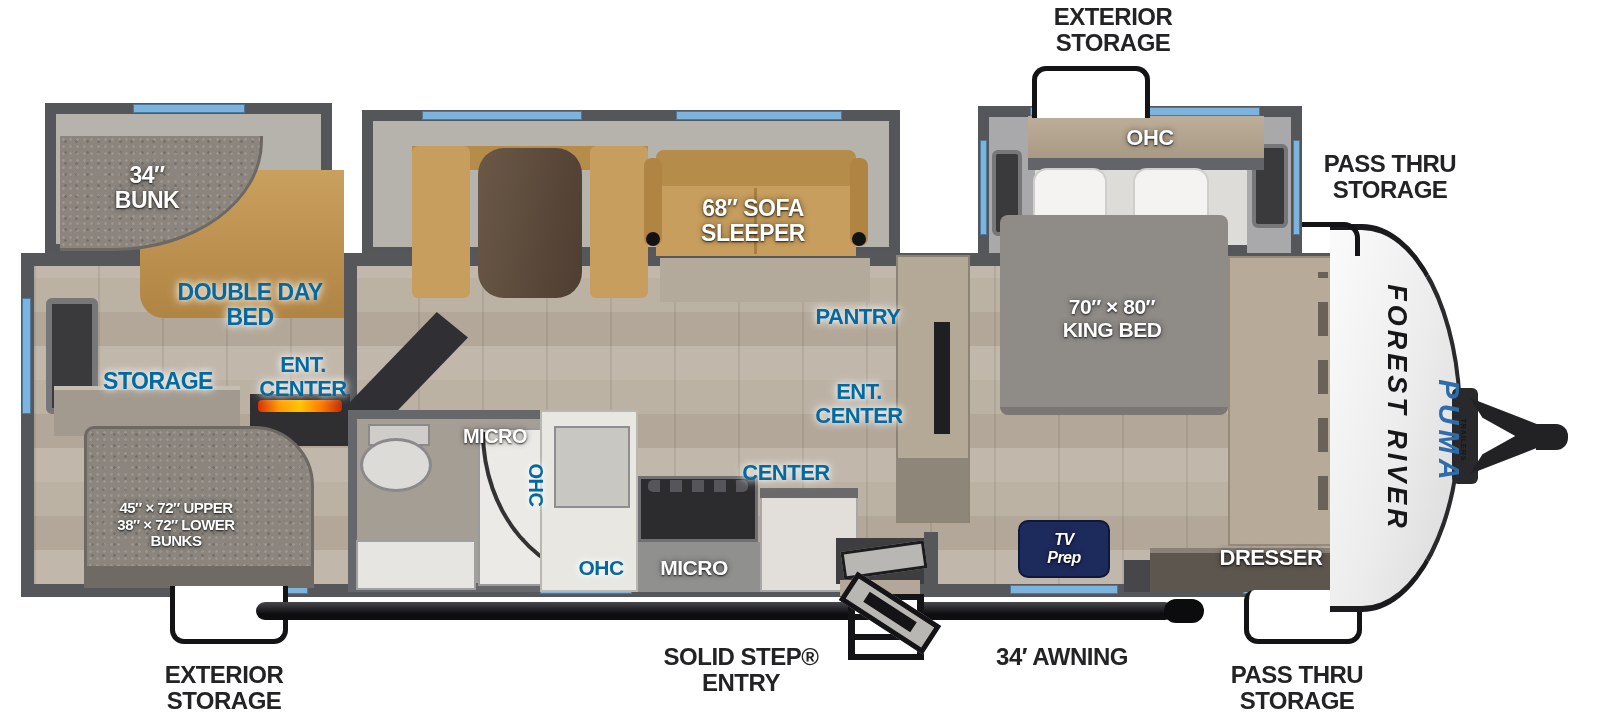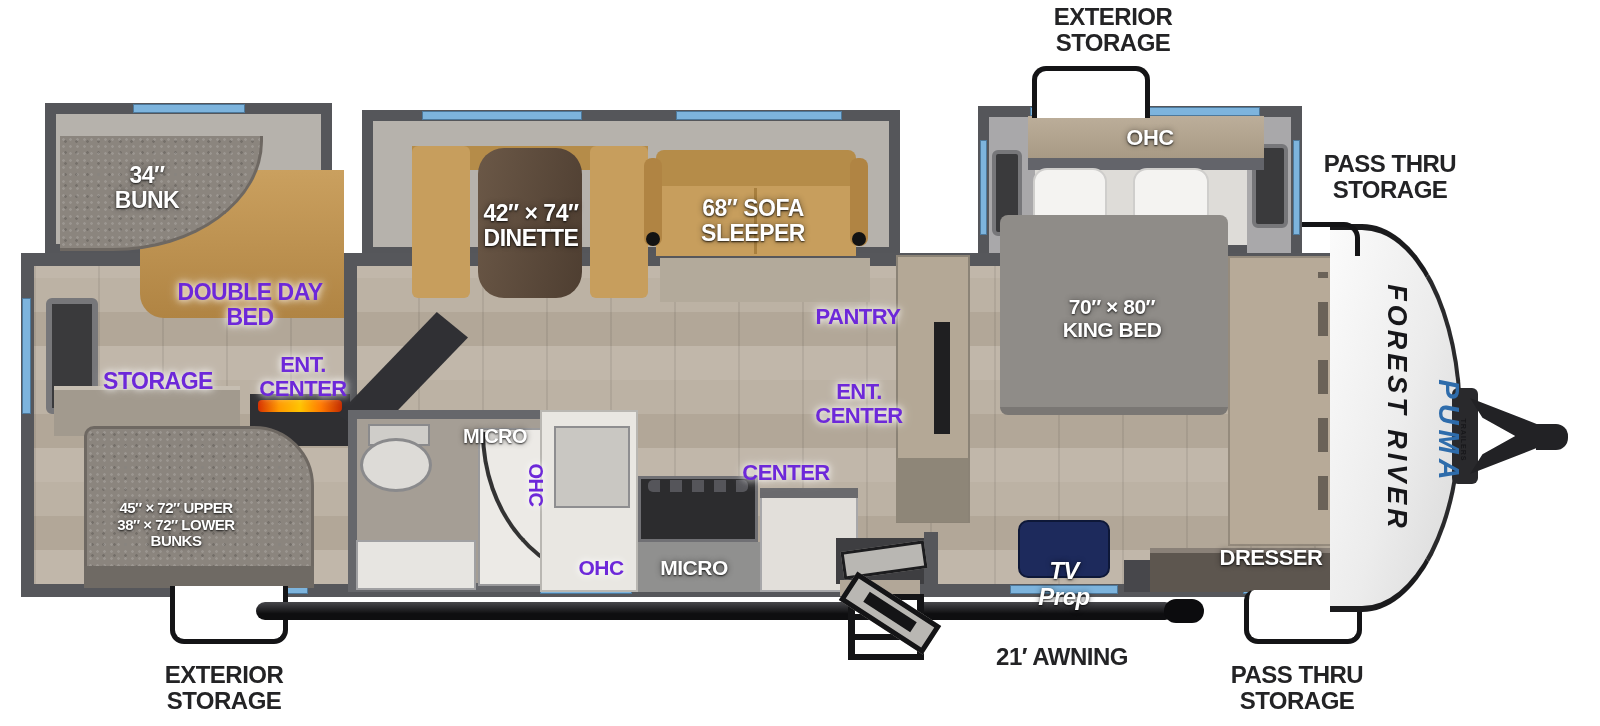--- a/index.html
+++ b/index.html
@@ -11,21 +11,21 @@
   .body{position:absolute;left:21px;top:253px;width:1325px;height:344px;box-sizing:border-box;
         border:13px solid #56575b;
         background:
          repeating-linear-gradient(90deg, rgba(0,0,0,.07) 0 2px, rgba(0,0,0,0) 2px 64px),
          repeating-linear-gradient(0deg, #c1b7aa 0 34px, #b2a798 34px 68px, #bcb2a4 68px 102px);}
   .bluestrip{position:absolute;background:#7db4dd;border:1px solid #4d799c;box-sizing:border-box;}
   .wall{position:absolute;background:#56575b;}
   
   .lbl{position:absolute;font-weight:bold;text-align:center;line-height:1.1;
        white-space:pre-line;letter-spacing:-0.5px;transform:translate(-50%,-50%);z-index:40;}
-  .lb{color:#6d28d9;text-shadow:0 0 6px rgba(255,255,255,.95),0 0 12px rgba(255,255,255,.8);}
+  .lb{color:#0369a1;text-shadow:0 0 6px rgba(255,255,255,.95),0 0 12px rgba(255,255,255,.8);}
   .lw{color:#fff;text-shadow:0 1px 2px rgba(0,0,0,.8),0 0 6px rgba(0,0,0,.45);}
   .outer{color:#232325;text-shadow:none;}
   .vert{writing-mode:vertical-rl;transform:translate(-50%,-50%);}
   
   .speckle{background-color:#8b857e;
      background-image:radial-gradient(rgba(255,255,255,.14) 1px,transparent 1.6px),
                       radial-gradient(rgba(0,0,0,.16) 1px,transparent 1.6px);
      background-size:7px 7px,11px 11px;}
   .bracket{position:absolute;border:5px solid #141416;box-sizing:border-box;background:#fff;}
 </style>
@@ -135,46 +135,46 @@
   <div class="abs" style="left:862px;top:606px;width:56px;height:12px;background:#141416;transform:rotate(33deg);z-index:13;"></div>
   <div class="bracket" style="left:1032px;top:66px;width:118px;height:52px;border-bottom:none;border-radius:14px 14px 0 0;"></div>
   <div class="abs" style="left:1302px;top:222px;width:58px;height:34px;border-top:5px solid #141416;border-right:5px solid #141416;border-radius:0 16px 0 0;box-sizing:border-box;z-index:21;"></div>
 
   <div class="lbl outer" style="left:1113px;top:30px;font-size:24px;">EXTERIOR
 STORAGE</div>
   <div class="lbl outer" style="left:1390px;top:177px;font-size:24px;">PASS THRU
 STORAGE</div>
   <div class="lbl outer" style="left:224px;top:688px;font-size:24px;">EXTERIOR
 STORAGE</div>
-  <div class="lbl outer" style="left:1062px;top:657px;font-size:24px;">21′ AWNING</div>
+  <div class="lbl outer" style="left:741px;top:670px;font-size:24px;">SOLID STEP®
+ENTRY</div>
+  <div class="lbl outer" style="left:1062px;top:657px;font-size:24px;">34′ AWNING</div>
   <div class="lbl outer" style="left:1297px;top:688px;font-size:24px;">PASS THRU
 STORAGE</div>
 
   <div class="lbl lw" style="left:147px;top:188px;font-size:23px;">34″
 BUNK</div>
   <div class="lbl lb" style="left:250px;top:305px;font-size:23px;">DOUBLE DAY
 BED</div>
   <div class="lbl lb" style="left:158px;top:382px;font-size:23px;">STORAGE</div>
   <div class="lbl lb" style="left:303px;top:377px;font-size:22px;">ENT.
 CENTER</div>
   <div class="lbl lw" style="left:176px;top:525px;font-size:15px;">45″ × 72″ UPPER
 38″ × 72″ LOWER
 BUNKS</div>
   <div class="lbl lw" style="left:495px;top:436px;font-size:20px;">MICRO</div>
   <div class="lbl lb vert" style="left:536px;top:485px;font-size:20px;">OHC</div>
   <div class="lbl lb" style="left:601px;top:568px;font-size:21px;">OHC</div>
   <div class="lbl lw" style="left:694px;top:568px;font-size:21px;">MICRO</div>
   <div class="lbl lb" style="left:786px;top:473px;font-size:22px;">CENTER</div>
-  <div class="lbl lw" style="left:531px;top:226px;font-size:23px;">42″ × 74″
-DINETTE</div>
   <div class="lbl lw" style="left:753px;top:221px;font-size:23px;">68″ SOFA
 SLEEPER</div>
   <div class="lbl lb" style="left:858px;top:317px;font-size:22px;">PANTRY</div>
   <div class="lbl lb" style="left:859px;top:404px;font-size:22px;">ENT.
 CENTER</div>
   <div class="lbl lw" style="left:1112px;top:318px;font-size:21px;">70″ × 80″
 KING BED</div>
   <div class="lbl lw" style="left:1150px;top:138px;font-size:22px;">OHC</div>
   <div class="lbl lw" style="left:1271px;top:558px;font-size:22px;">DRESSER</div>
-  <div class="lbl lw" style="left:1064px;top:549px;font-size:24px;font-style:italic;margin-top:35px;">TV
+  <div class="lbl lw" style="left:1064px;top:549px;font-size:16px;font-style:italic;">TV
 Prep</div>
 
 </div>
 
 </body></html>

